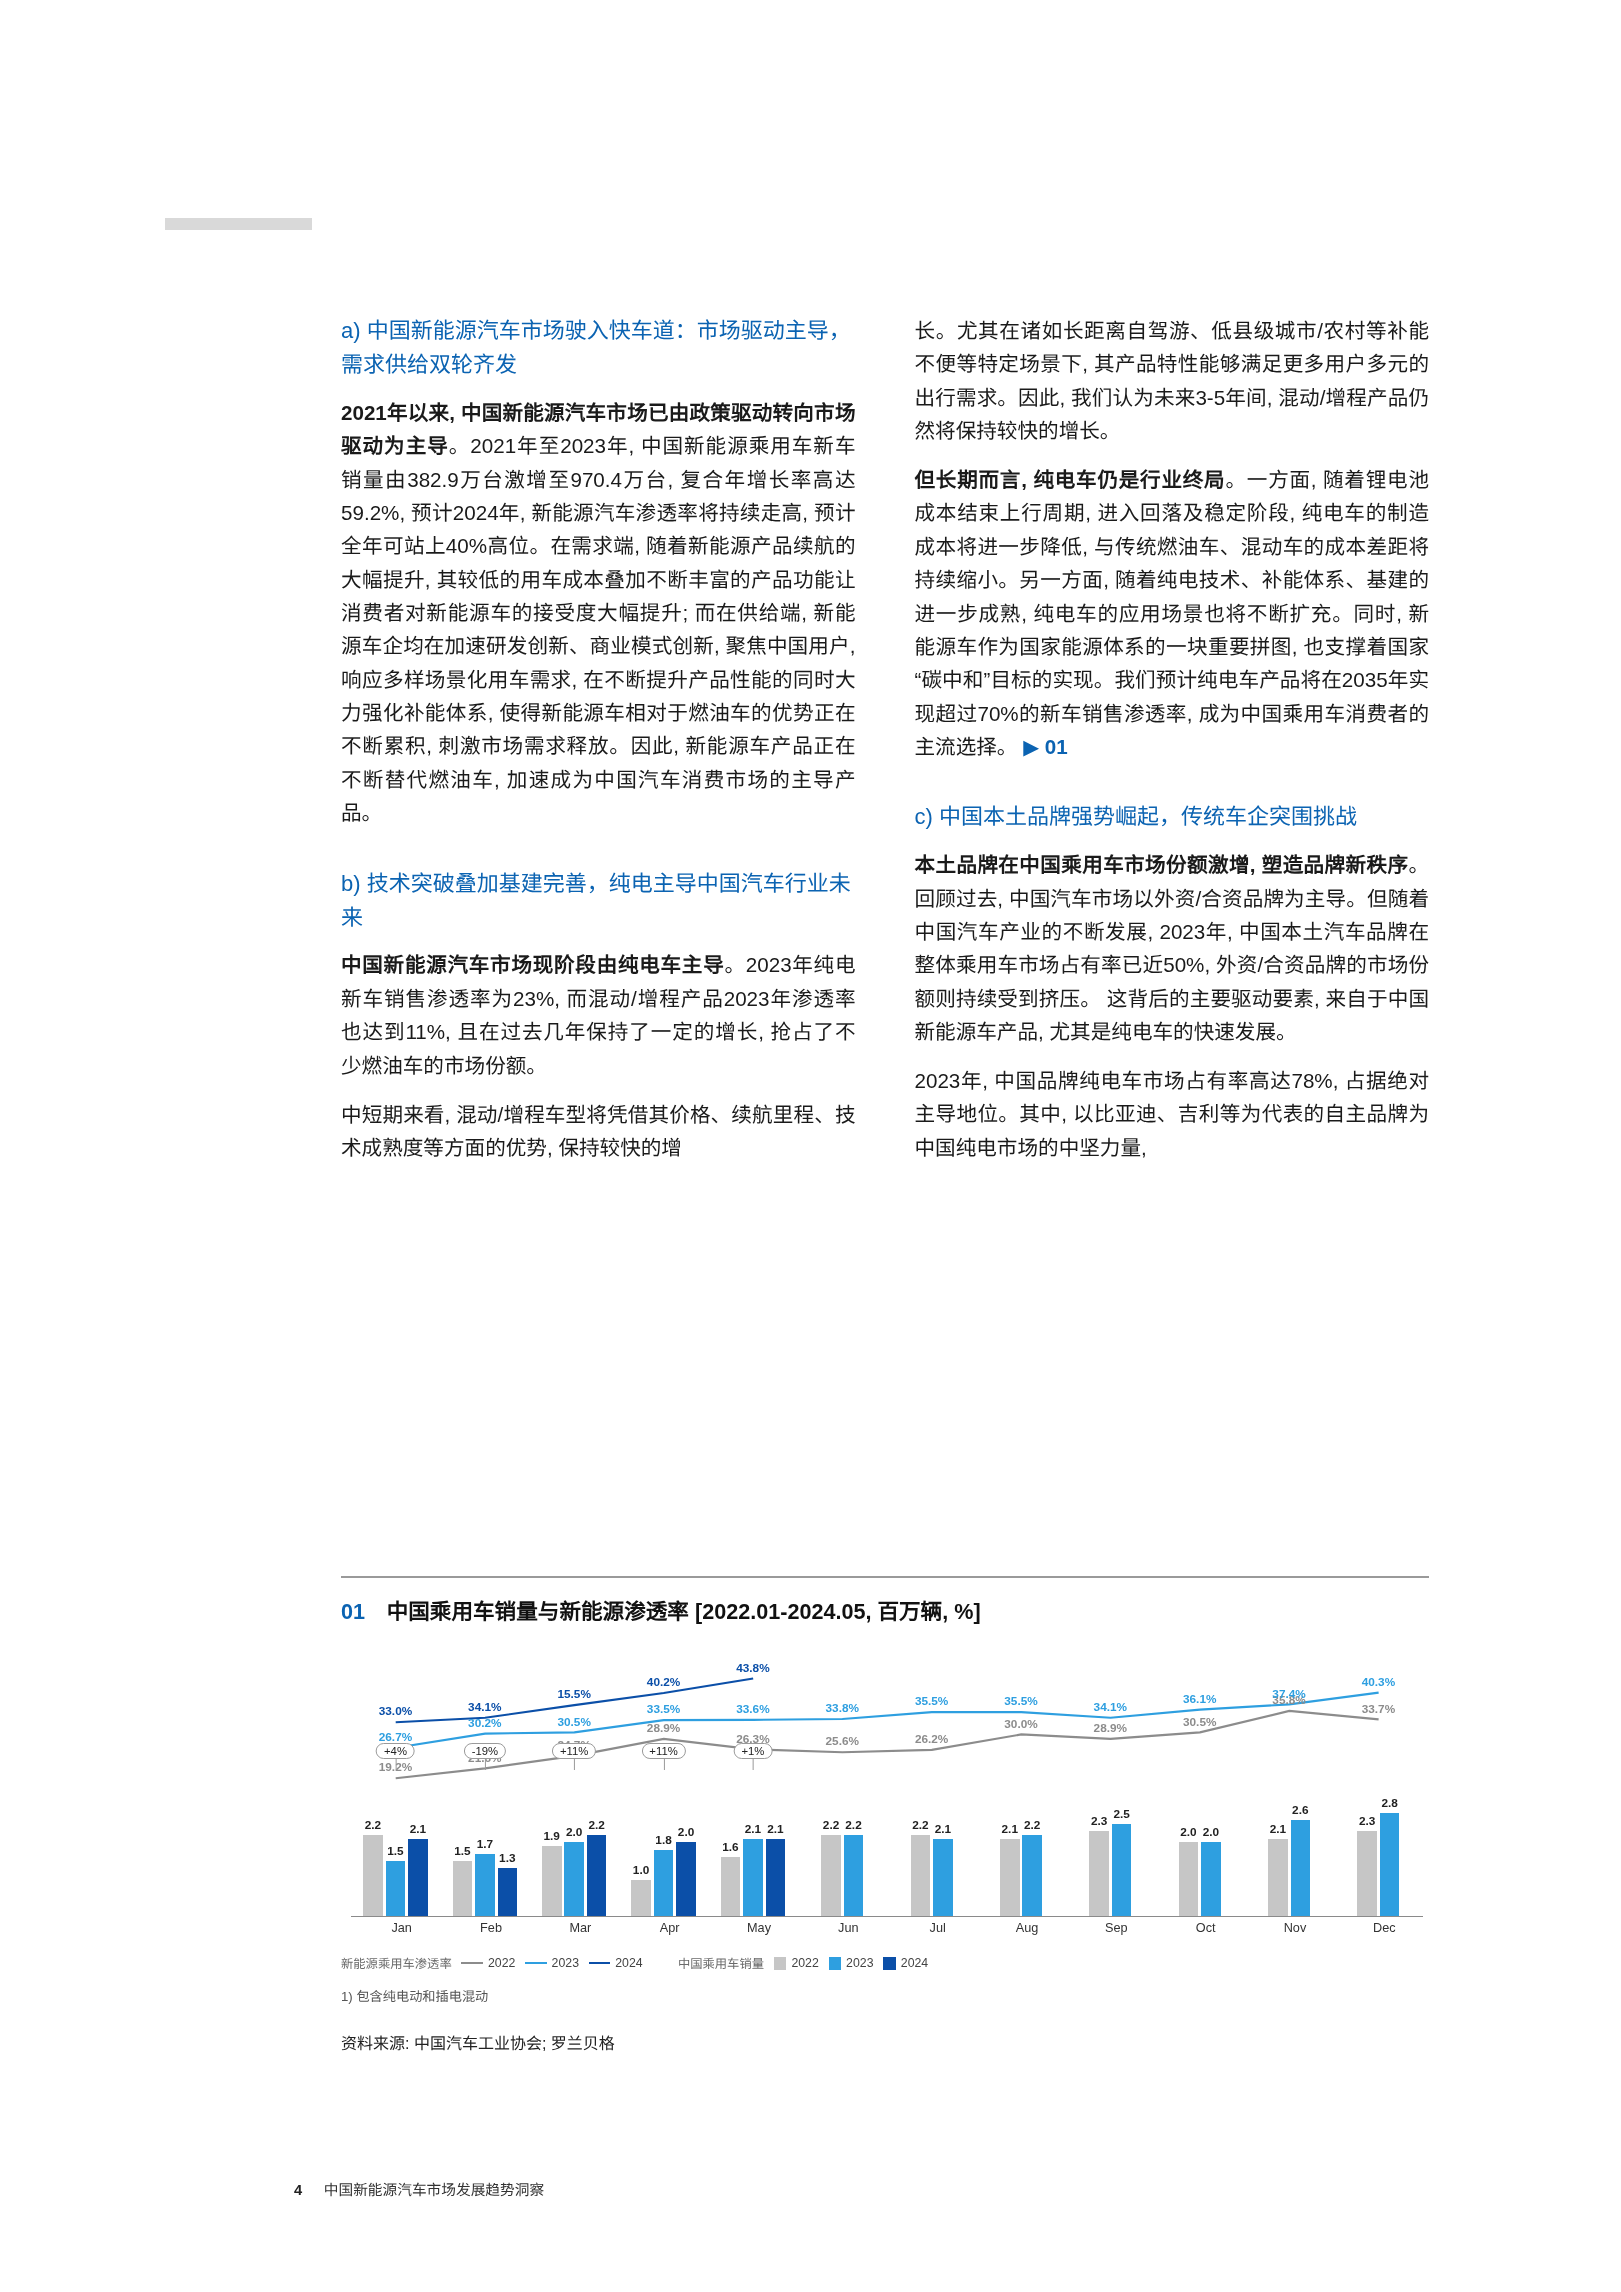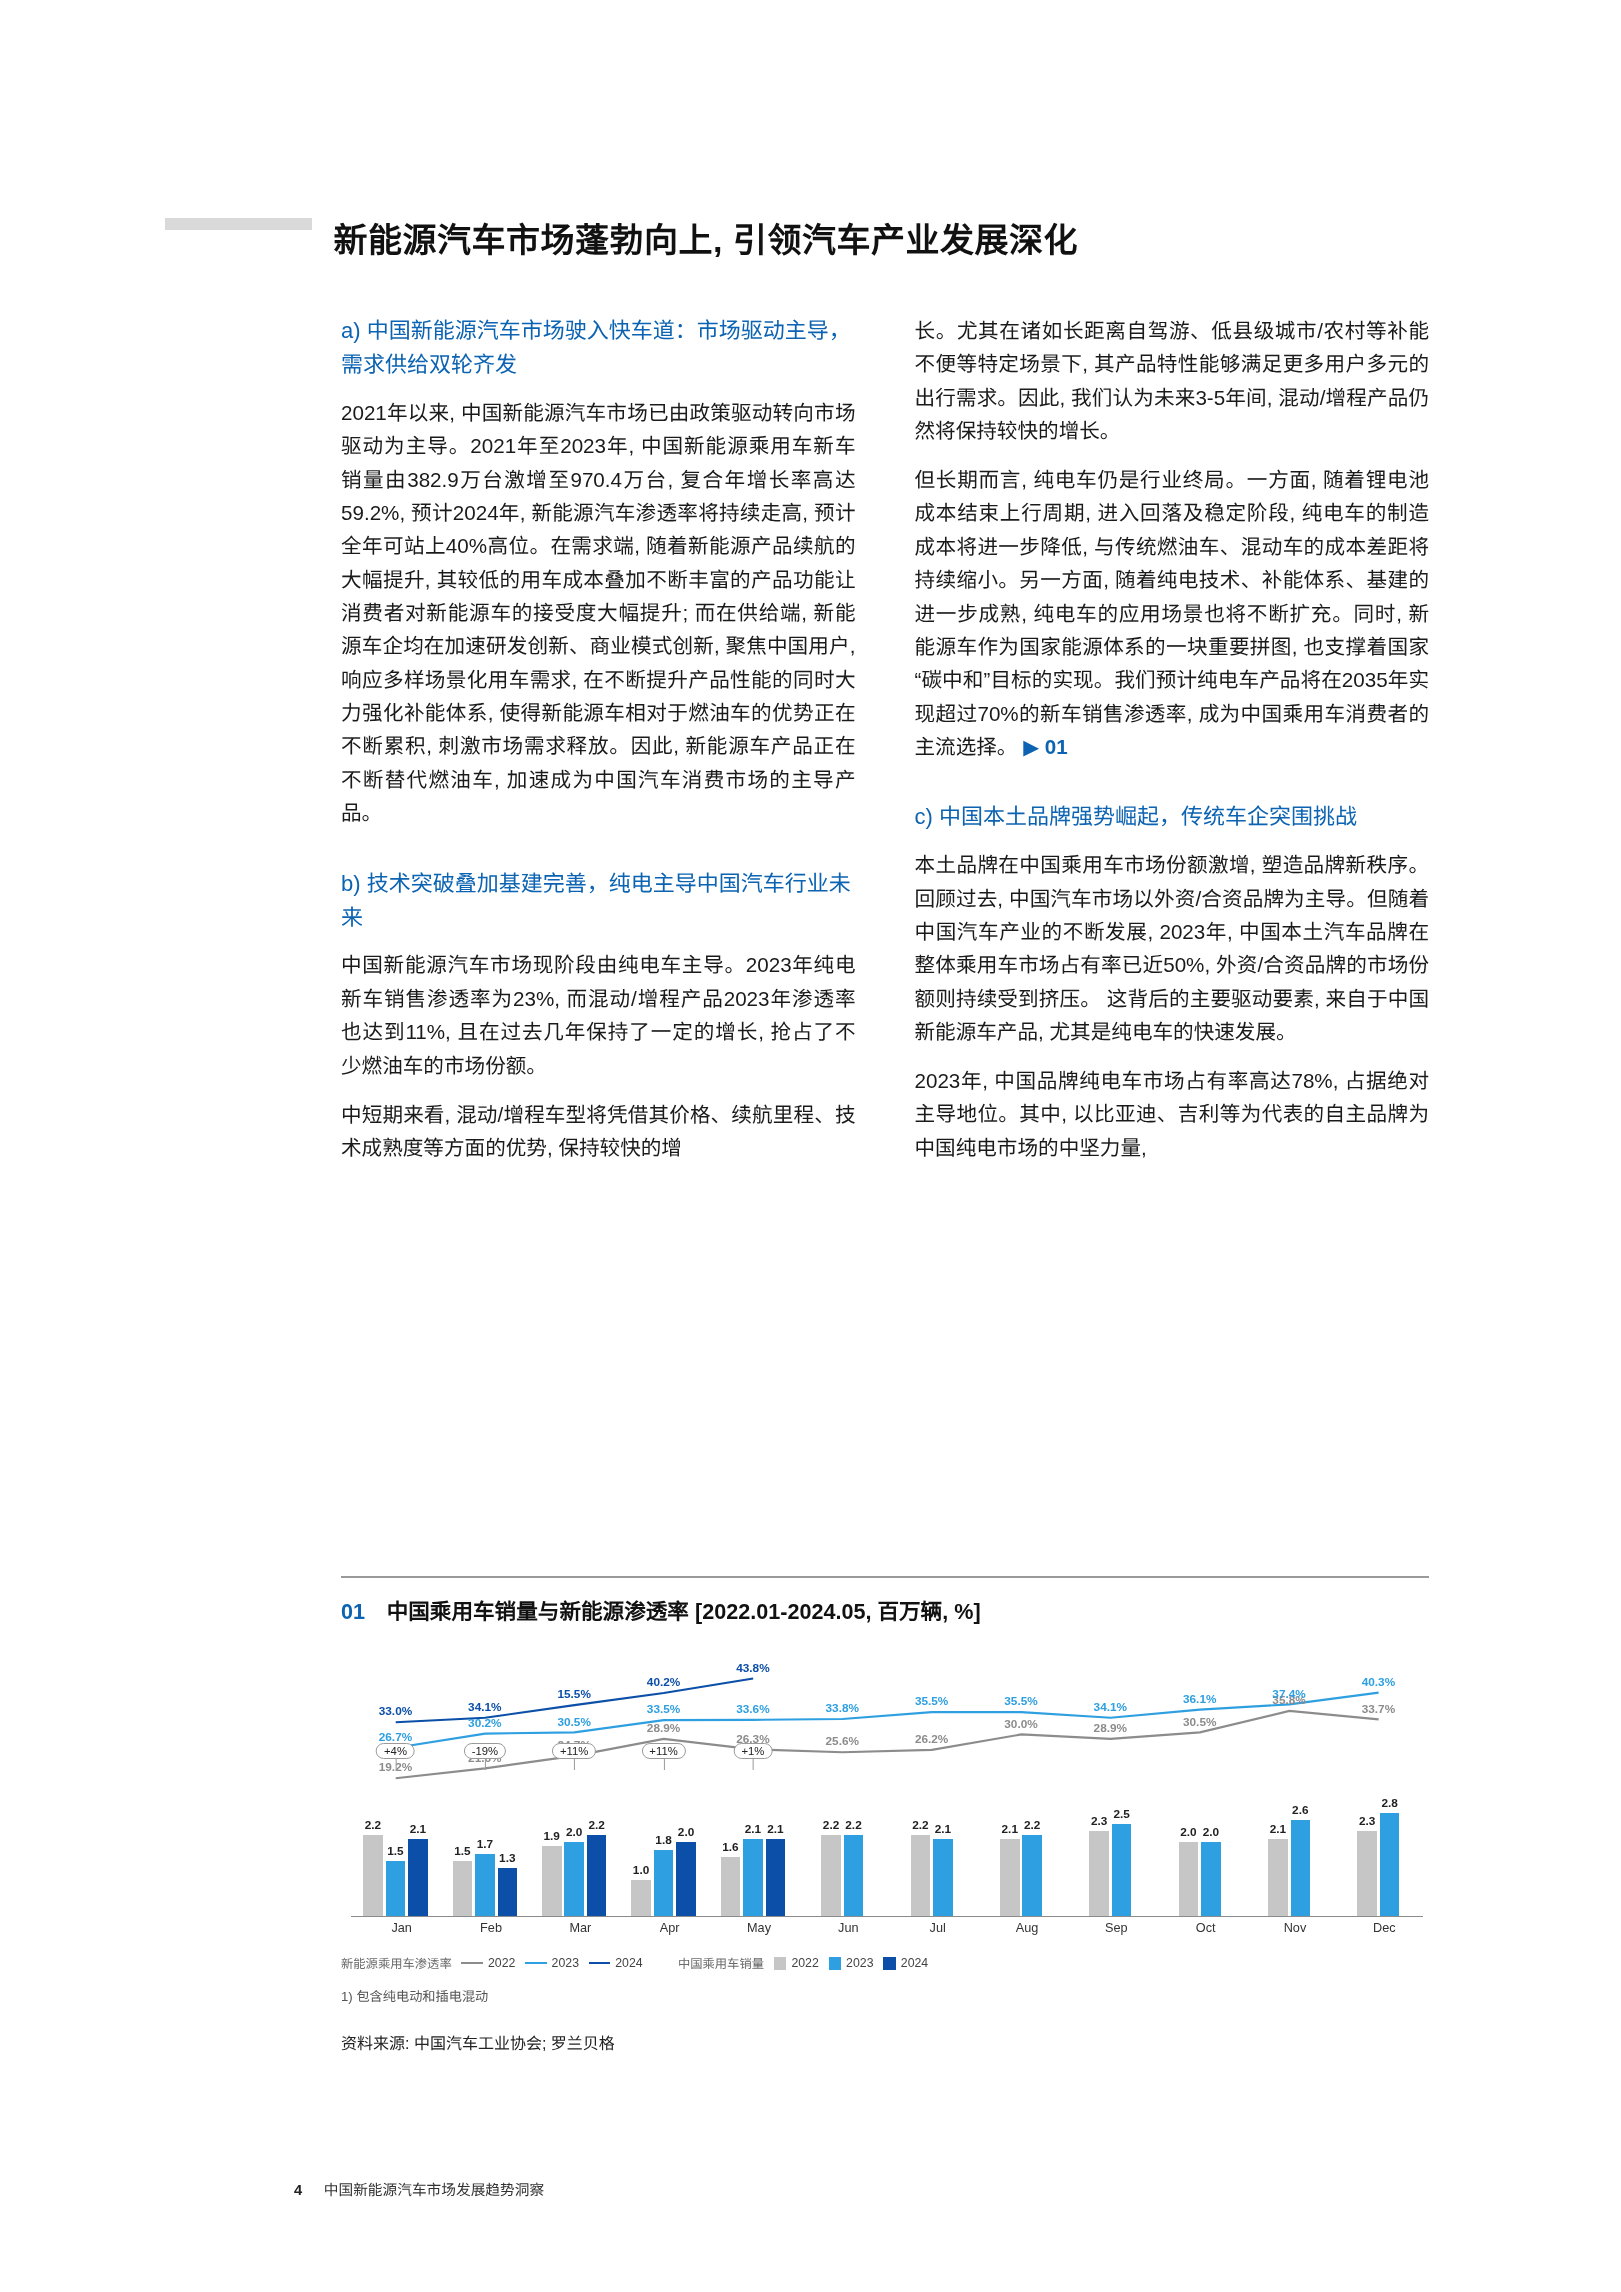--- a/index.html
+++ b/index.html
@@ -38,21 +38,21 @@
 
   h3.sec {
     color:#0b63b2; font-size:22px; font-weight:normal;
     line-height:1.55; margin:0 0 13.7px 0;
   }
   h3.sec.gap { margin-top:37px; }
   p.body {
     font-size:20.6px; line-height:1.62; margin:0 0 15.7px 0;
     color:#1a1a1a; text-align:justify;
   }
-  p.body b { font-weight:normal; }
+  p.body b { font-weight:bold; }
   .arrow-ref { color:#0b63b2; font-weight:bold; white-space:nowrap; }
 
   
   .exhibit {
     position:absolute; left:341px; top:1576px; width:1088px;
   }
   .ex-rule { width:1088px; height:2px; background:#9a9a9a; }
   .ex-head {
     display:flex; align-items:baseline; gap:21.6px; padding-top:15.7px;
   }
@@ -130,21 +130,20 @@
   }
   .footer .pg { font-weight:bold; color:#222; }
 </style>
 </head>
 <body>
 
 <div class="page">
 
   <div class="title-row">
     <div class="title-rule"></div>
-    <h1 class="page-title">新能源汽车市场蓬勃向上, 引领汽车产业发展深化</h1>
   </div>
 
   <div class="cols">
 
     <div class="col">
       <h3 class="sec">a) 中国新能源汽车市场驶入快车道：市场驱动主导，需求供给双轮齐发</h3>
       <p class="body"><b>2021年以来, 中国新能源汽车市场已由政策驱动转向市场驱动为主导</b><span>。2021年至2023年, 中国新能源乘用车新车销量由382.9万台激增至970.4万台, 复合年增长率高达59.2%, 预计2024年, 新能源汽车渗透率将持续走高, 预计全年可站上40%高位。在需求端, 随着新能源产品续航的大幅提升, 其较低的用车成本叠加不断丰富的产品功能让消费者对新能源车的接受度大幅提升; 而在供给端, 新能源车企均在加速研发创新、商业模式创新, 聚焦中国用户, 响应多样场景化用车需求, 在不断提升产品性能的同时大力强化补能体系, 使得新能源车相对于燃油车的优势正在不断累积, 刺激市场需求释放。因此, 新能源车产品正在不断替代燃油车, 加速成为中国汽车消费市场的主导产品。</span></p>
 
       <h3 class="sec gap">b) 技术突破叠加基建完善，纯电主导中国汽车行业未来</h3>
       <p class="body"><b>中国新能源汽车市场现阶段由纯电车主导</b><span>。2023年纯电新车销售渗透率为23%, 而混动/增程产品2023年渗透率也达到11%, 且在过去几年保持了一定的增长, 抢占了不少燃油车的市场份额。</span></p>

